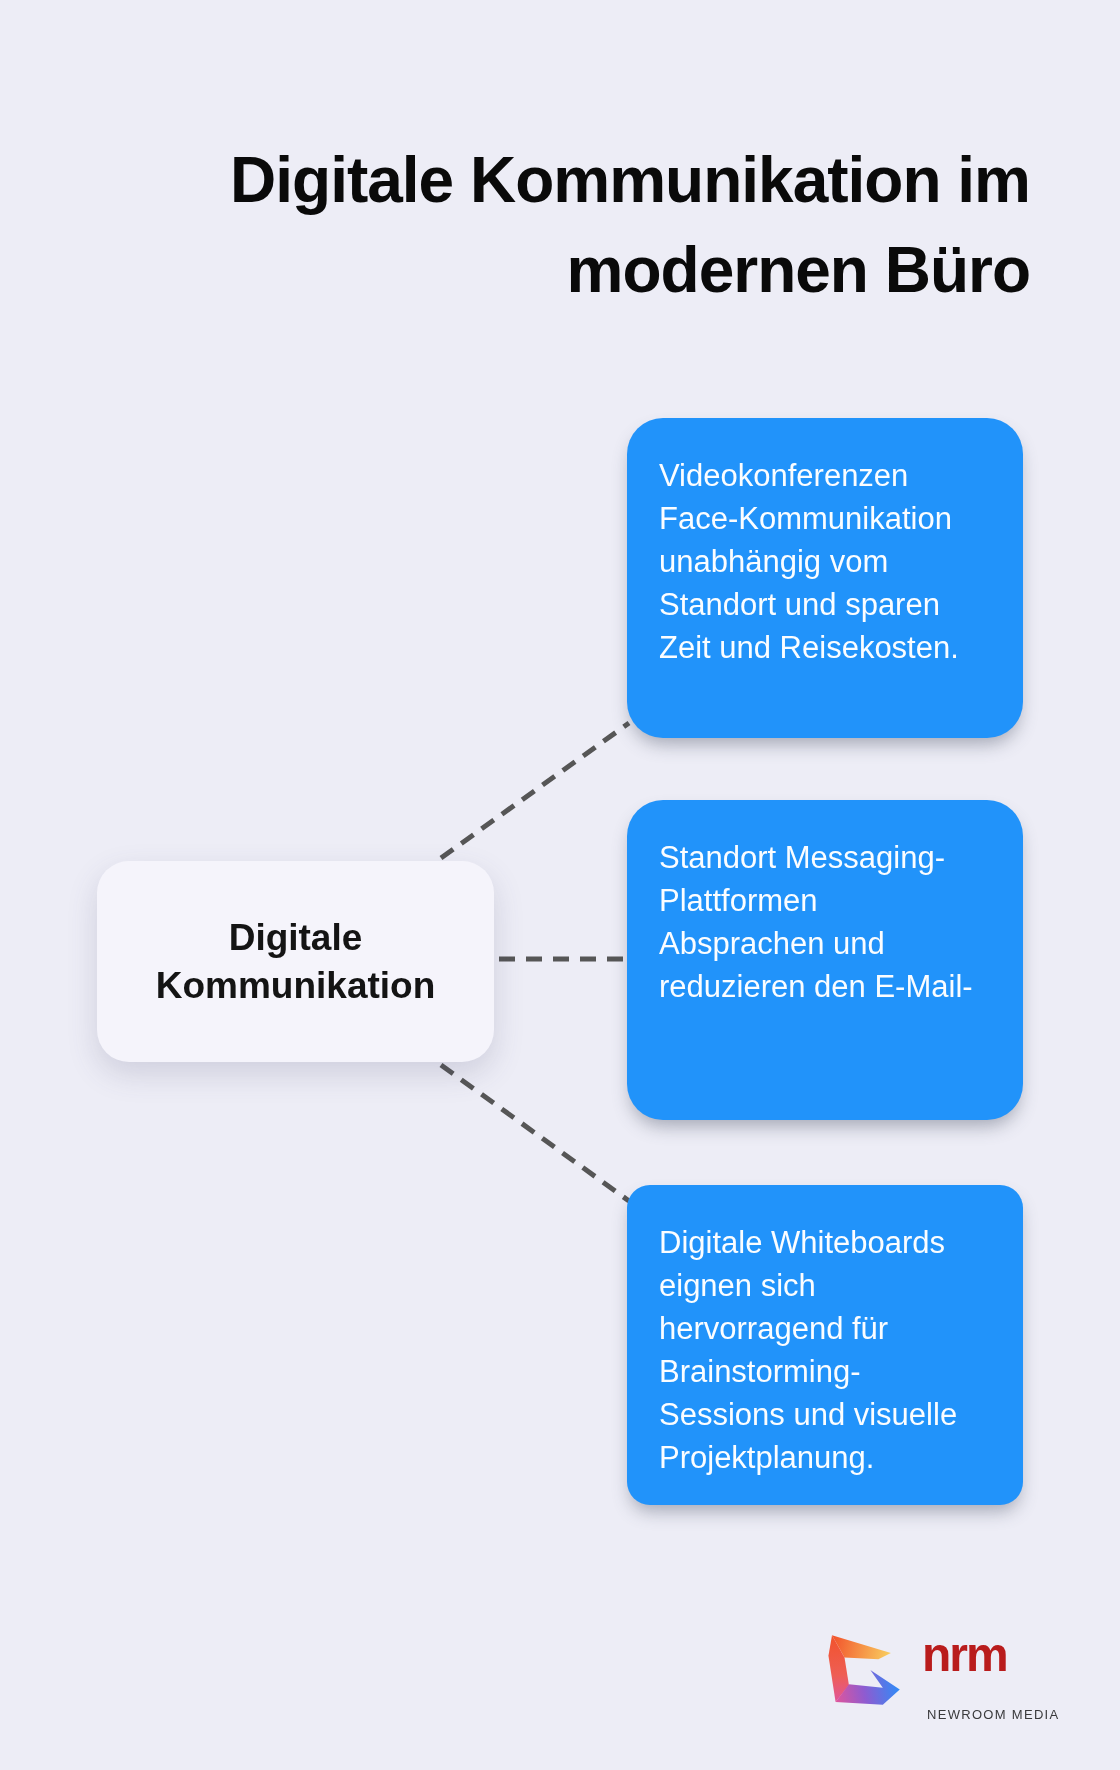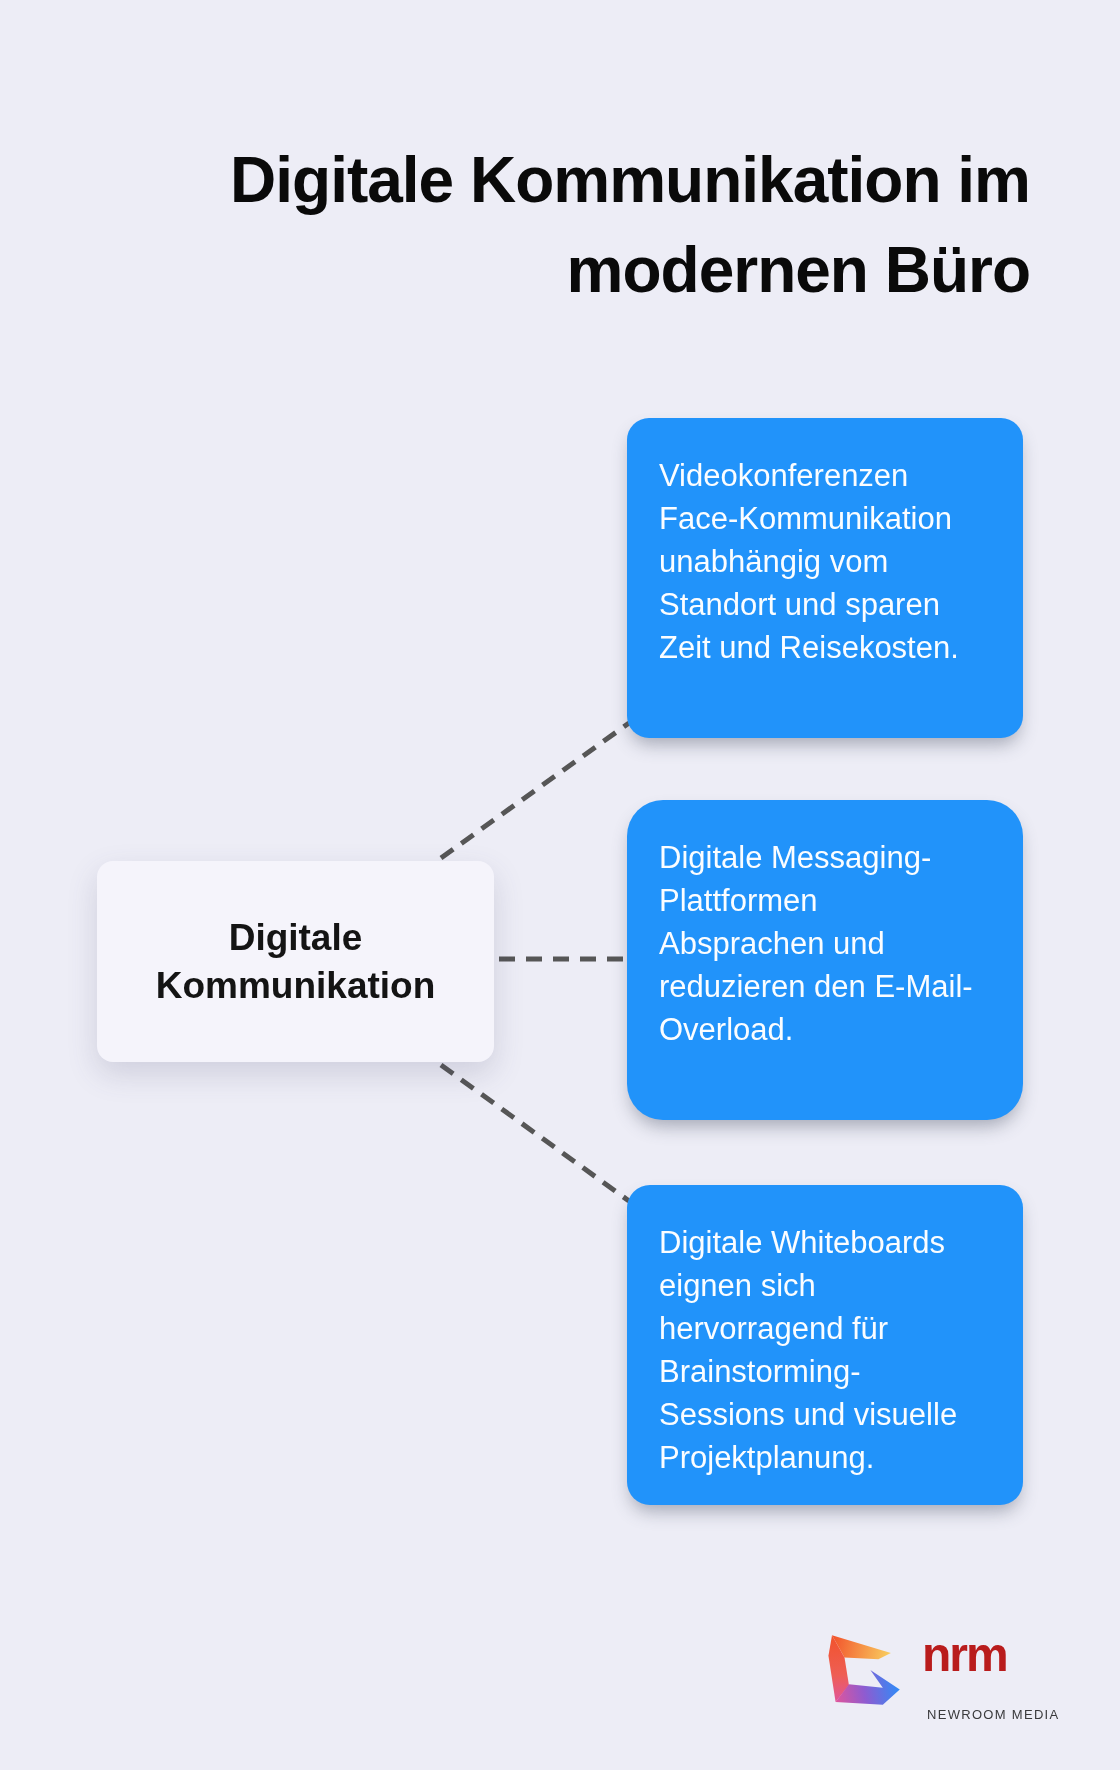--- a/index.html
+++ b/index.html
@@ -9,36 +9,36 @@
     font-family:"Liberation Sans", sans-serif;
   }
   .title{
     position:absolute;left:90px;top:92px;width:940px;
     text-align:right;font-weight:800;color:#0A0A0A;
     font-size:64px;line-height:90px;letter-spacing:-1px;
   }
   .connectors{position:absolute;left:0;top:0;width:1120px;height:1770px;}
   .center-node{
     position:absolute;left:97px;top:861px;width:397px;height:201px;
-    background:#F5F4FB;border-radius:16px;
+    background:#F5F4FB;border-radius:32px;
     box-shadow:0 12px 30px rgba(70,70,110,0.18);
     display:flex;align-items:center;justify-content:center;
   }
   .center-node .label{
     width:320px;text-align:center;font-weight:700;color:#141414;
     font-size:37px;line-height:48px;
   }
   .card{
     position:absolute;left:627px;width:396px;height:320px;
     background:#2193FA;border-radius:36px;box-sizing:border-box;
     padding:36px 24px 0 32px;
     color:#FBFDFF;font-size:31px;line-height:43px;font-weight:400;
     box-shadow:0 10px 18px -4px rgba(75,85,105,0.45);
   }
-  .card-1{top:418px;border-radius:22px;}
+  .card-1{top:418px;}
   .card-2{top:800px;}
   .card-3{top:1185px;border-radius:23px;}
   .logo{position:absolute;left:815px;top:1627px;width:290px;height:90px;}
   .logo-mark{position:absolute;left:0;top:2px;}
   .logo-brand{
     position:absolute;left:107px;top:-10px;
     font-size:48px;line-height:76px;font-weight:700;
     letter-spacing:-2px;color:#b91c1c;
   }
   .logo-sub{
@@ -64,25 +64,24 @@
 
 <div class="card card-1">
   <div>Videokonferenzen</div>
   <div>Face-Kommunikation</div>
   <div>unabhängig vom</div>
   <div>Standort und sparen</div>
   <div>Zeit und Reisekosten.</div>
 </div>
 
 <div class="card card-2">
-  <div>Digitale Messaging-</div>
+  <div>Standort Messaging-</div>
   <div>Plattformen</div>
   <div>Absprachen und</div>
   <div>reduzieren den E-Mail-</div>
-  <div>Overload.</div>
 </div>
 
 <div class="card card-3">
   <div>Digitale Whiteboards</div>
   <div>eignen sich</div>
   <div>hervorragend für</div>
   <div>Brainstorming-</div>
   <div>Sessions und visuelle</div>
   <div>Projektplanung.</div>
 </div>

